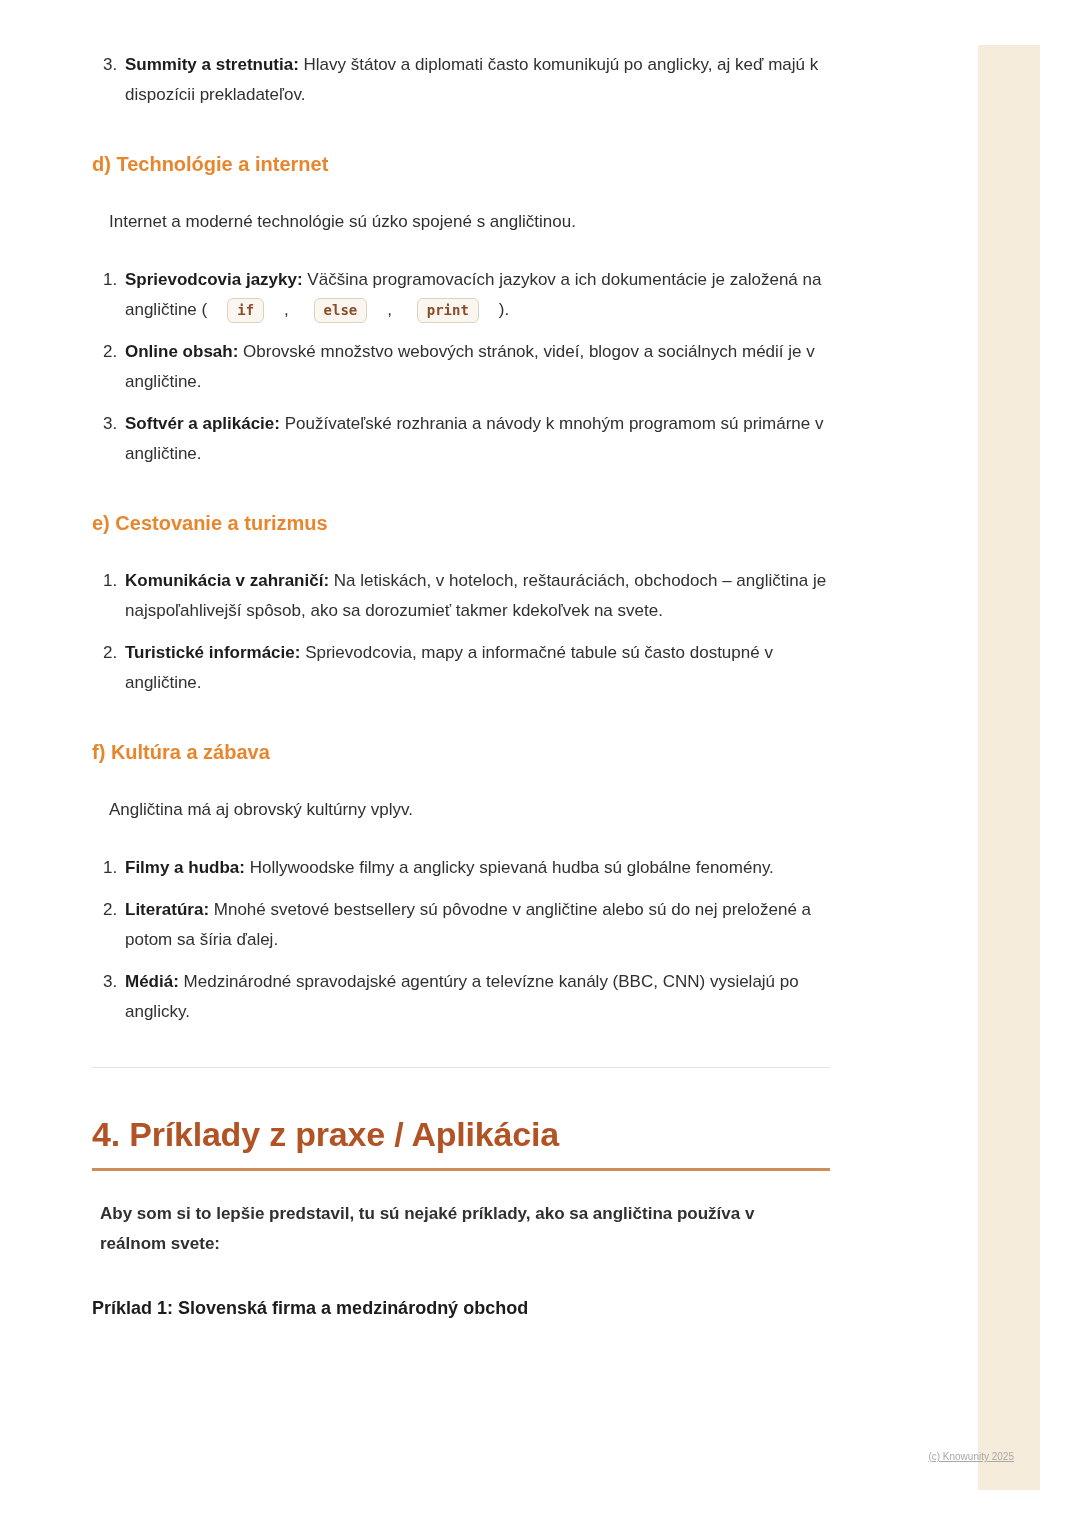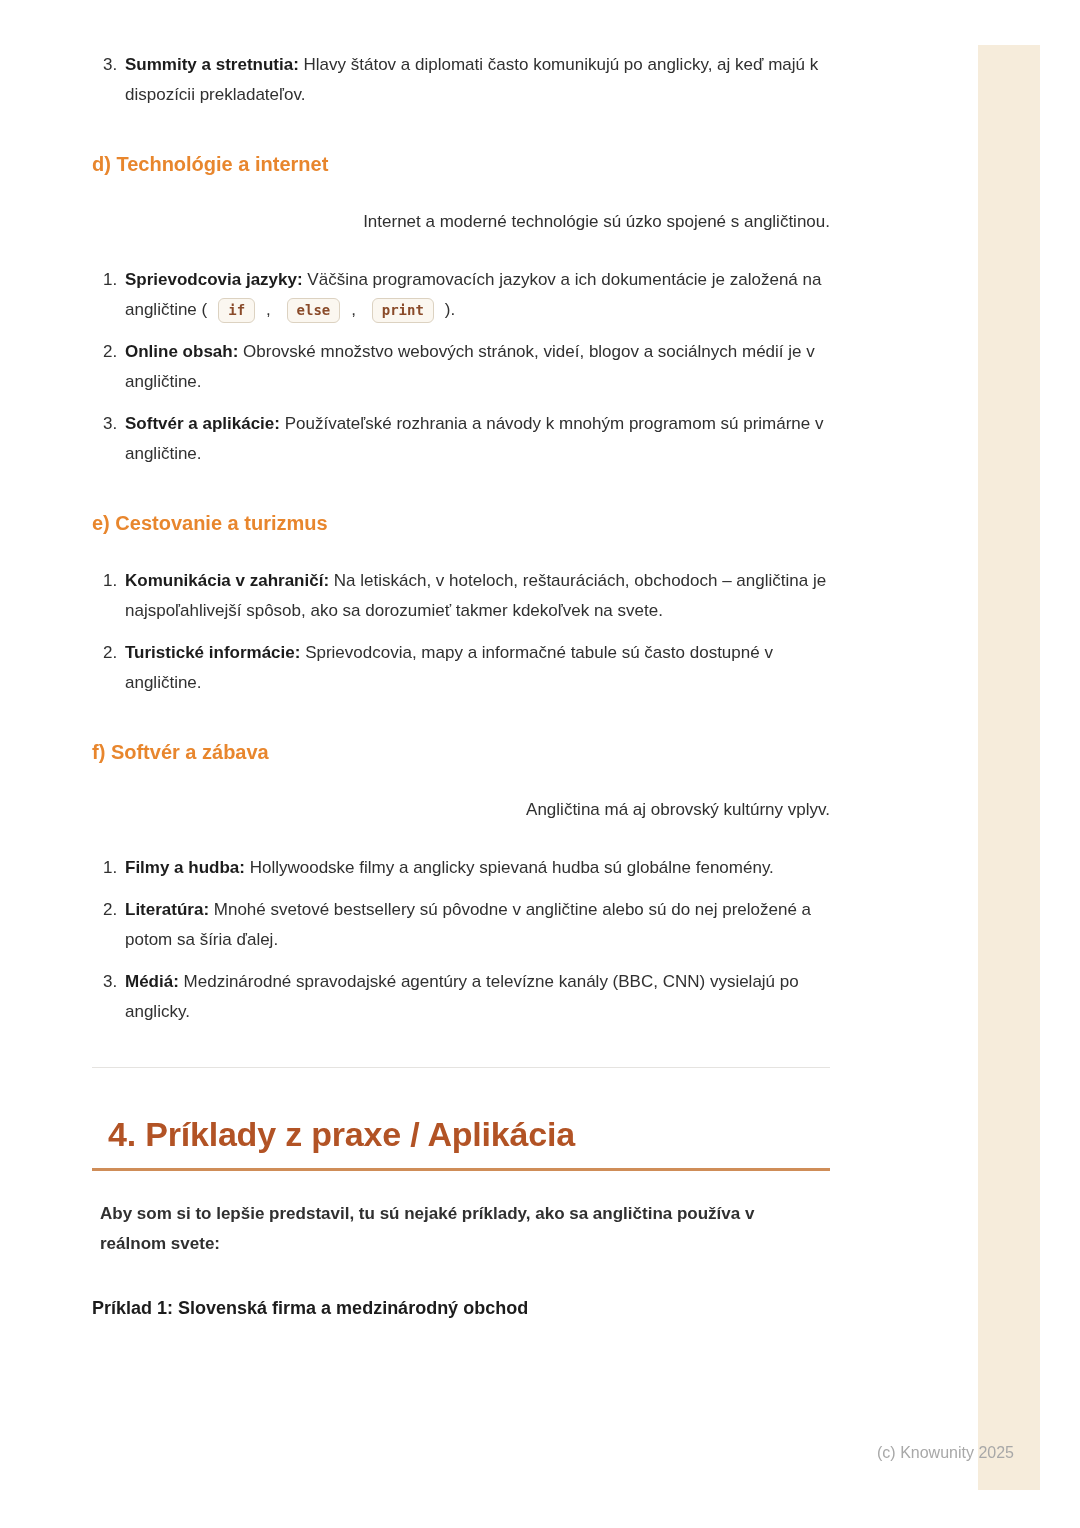--- a/index.html
+++ b/index.html
@@ -38,36 +38,36 @@
 
   .section-heading {
     margin: 40px 0 28px;
     font-size: 20px;
     line-height: 29px;
     font-weight: 700;
     color: #e8862d;
   }
 
   .main-heading {
-    margin: 46px 16px 0;
+    margin: 46px 0 0;
     font-size: 34px;
     line-height: 40px;
     font-weight: 700;
     color: #b25325;
     letter-spacing: -0.2px;
   }
 
   .heading-rule {
     margin: 14px 0 0;
     height: 3px;
     background: #cf8d58;
     border: none;
   }
 
-  .intro { margin: 0; text-align: right; }
+  .intro { margin: 17px; }
 
   .num-list { margin-top: 28px; }
   .list-item { display: flex; margin-bottom: 12px; }
   .list-item:last-child { margin-bottom: 0; }
   .marker { flex: 0 0 33px; padding-left: 11px; }
   .item-body { flex: 1; }
 
   .divider {
     margin: 40px 0 0;
     border: none;
@@ -86,33 +86,34 @@
 
   .code-chip {
     font-family: "DejaVu Sans Mono", monospace;
     font-size: 14px;
     font-weight: 700;
     color: #8a4b2a;
     background: #fbf7f0;
     border: 1px solid #dcd2c1;
     border-radius: 6px;
     padding: 1px 9px 2px;
-    margin: 0 11px;
+    margin: 0 20px;
     display: inline-block;
     line-height: 20px;
     vertical-align: baseline;
   }
 
   .watermark {
     position: absolute;
     right: 66px;
     bottom: 66px;
-    font-size: 16px;
+    font-size: 10px;
     color: #a8a8a8;
     z-index: 2;
+    text-decoration: underline;
   }
 </style>
 </head>
 <body>
 
 <div class="stripe"></div>
 
 <main class="content">
 
   <div class="list-item">
@@ -142,21 +143,21 @@
     <div class="list-item">
       <span class="marker">1.</span>
       <span class="item-body"><span class="lead">Komunikácia v zahraničí:</span><span> Na letiskách, v hoteloch, reštauráciách, obchodoch – angličtina je najspoľahlivejší spôsob, ako sa dorozumieť takmer kdekoľvek na svete.</span></span>
     </div>
     <div class="list-item">
       <span class="marker">2.</span>
       <span class="item-body"><span class="lead">Turistické informácie:</span><span> Sprievodcovia, mapy a informačné tabule sú často dostupné v angličtine.</span></span>
     </div>
   </div>
 
-  <h3 class="section-heading">f) Softvér a zábava</h3>
+  <h3 class="section-heading">f) Kultúra a zábava</h3>
   <p class="intro">Angličtina má aj obrovský kultúrny vplyv.</p>
   <div class="num-list">
     <div class="list-item">
       <span class="marker">1.</span>
       <span class="item-body"><span class="lead">Filmy a hudba:</span><span> Hollywoodske filmy a anglicky spievaná hudba sú globálne fenomény.</span></span>
     </div>
     <div class="list-item">
       <span class="marker">2.</span>
       <span class="item-body"><span class="lead">Literatúra:</span><span> Mnohé svetové bestsellery sú pôvodne v angličtine alebo sú do nej preložené a potom sa šíria ďalej.</span></span>
     </div>

